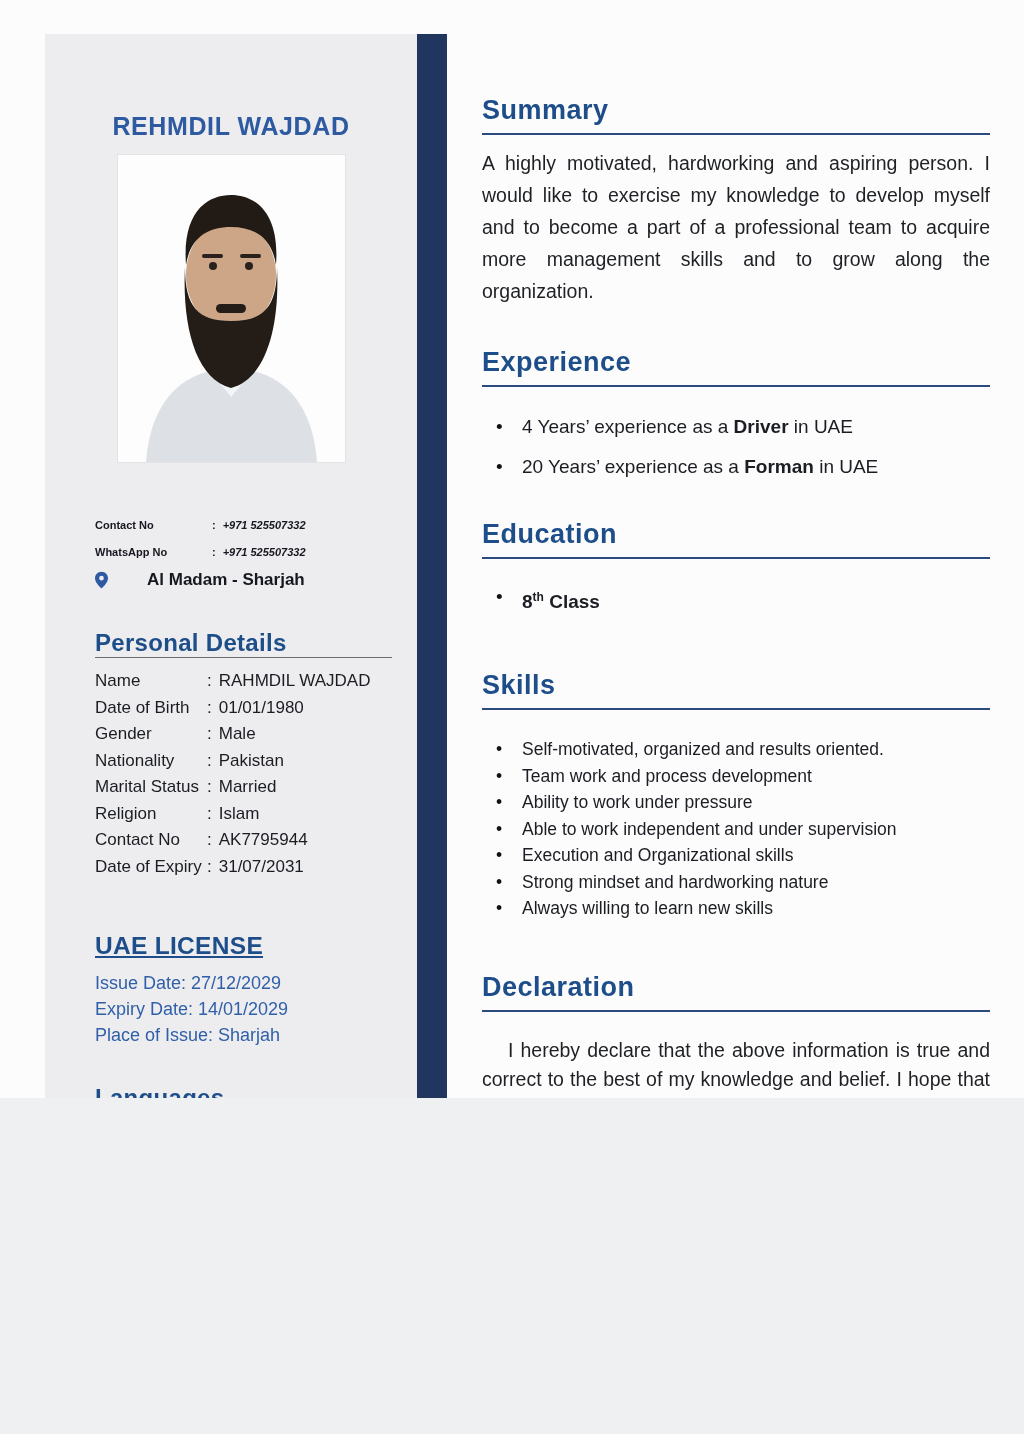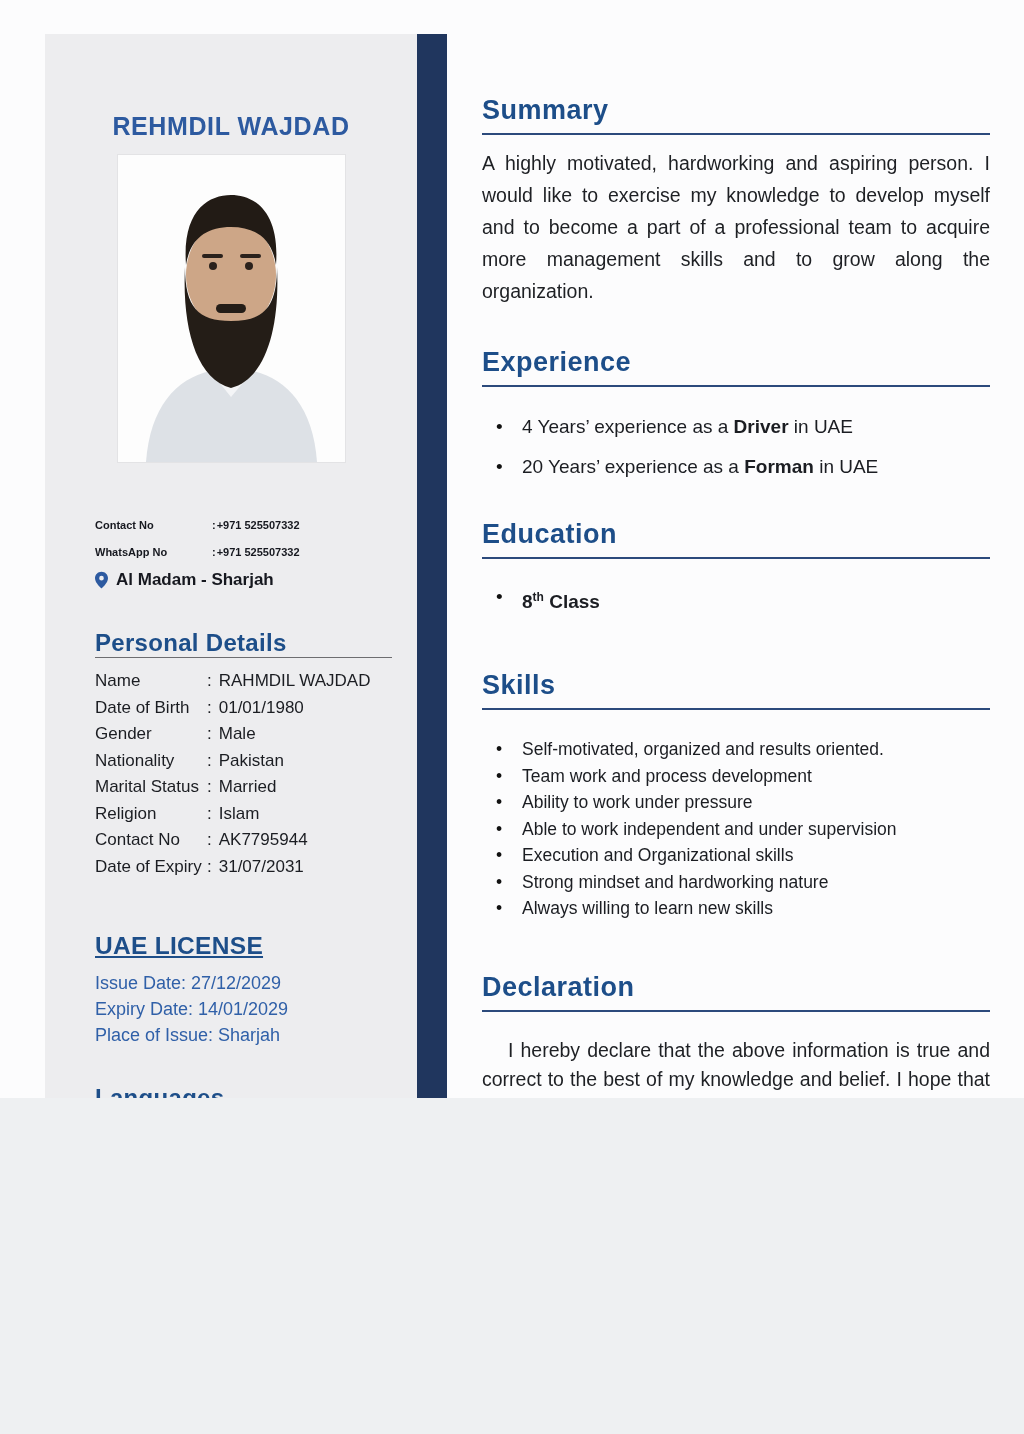--- a/index.html
+++ b/index.html
@@ -14,22 +14,22 @@
   .bottombar{position:absolute;left:0;top:1312px;width:1024px;height:80px;background:#20365e;}
   
   .sidebar{position:absolute;left:45px;top:34px;width:372px;height:1278px;background:#ededef;}
   .sidebar-inner{padding-top:56px;}
   .side-name{margin-top:22px;text-align:center;color:#2d5aa0;font-size:25px;font-weight:bold;letter-spacing:0.6px;}
   .photo{width:227px;height:307px;margin:14px auto 0;background:#fdfdfd;box-shadow:0 0 0 1px #e3e3e5;}
   .photo svg{display:block;}
   .contact{margin:50px 25px 0 50px;}
   .contact-row{display:flex;font-size:11px;font-weight:bold;color:#16181f;line-height:27px;}
   .contact-row .lbl{width:117px;flex:none;}
-  .contact-row .val{margin-left:1px;}
-  .loc-row{display:flex;align-items:center;font-size:17px;font-weight:bold;color:#16181f;line-height:27px;}
+  .contact-row .val{margin-left:7px;font-style:italic;}
+  .loc-row{display:flex;align-items:center;font-size:17px;font-weight:bold;color:#16181f;line-height:27px;gap:31px;}
   .loc-row svg{margin-right:8px;flex:none;}
   .side-heading{margin:36px 25px 0 50px;font-size:24px;font-weight:bold;color:#1d4e89;
     border-bottom:1.5px solid #6d6d70;letter-spacing:0.3px;}
   .pd-rows{margin:10px 20px 0 50px;}
   .pd-row{display:flex;font-size:17px;line-height:26.5px;color:#1b1d22;}
   .pd-row .lbl{width:112px;flex:none;}
   .pd-row .colon{flex:none;}
   .pd-row .val{margin-left:7px;}
   .license-heading{margin:52px 25px 0 50px;font-size:24.5px;font-weight:bold;color:#1d4e89;
     text-decoration:underline;letter-spacing:0.3px;}

